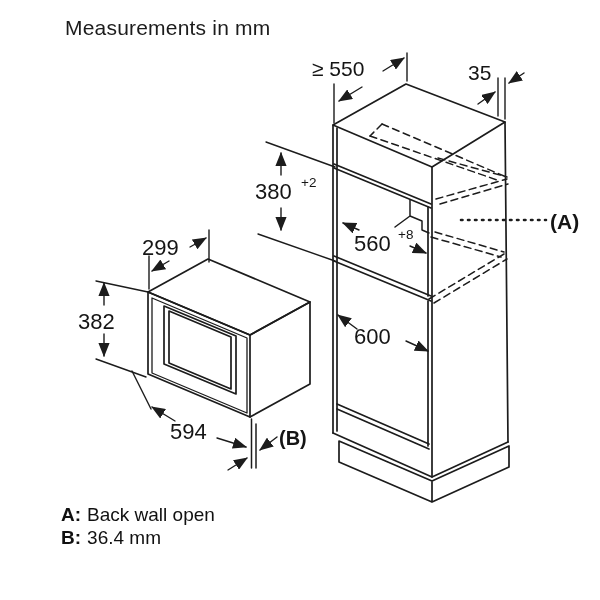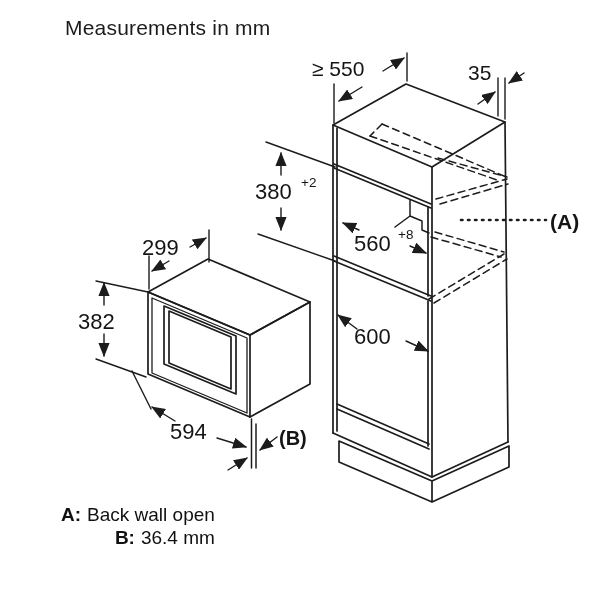--- a/index.html
+++ b/index.html
@@ -1,19 +1,19 @@
 <!DOCTYPE html>
 <html><head>
 <meta charset="utf-8">
 <style>
   html,body{margin:0;padding:0;background:#ffffff;width:600px;height:600px;overflow:hidden;}
   body{font-family:"Liberation Sans",sans-serif;color:#1a1a1a;position:relative;}
   #stage{position:absolute;left:18px;top:0;width:600px;height:600px;}
   .title{position:absolute;left:47px;top:16px;font-size:21px;letter-spacing:.2px;color:#1c1c1c;}
-  .legend{position:absolute;left:43px;top:503px;font-size:19px;line-height:23px;color:#111;text-align:right;}
+  .legend{position:absolute;left:43px;top:503px;font-size:19px;line-height:23px;color:#111;}
   .legend b{font-weight:bold;margin-right:6px;}
   svg{position:absolute;left:0;top:0;}
   svg text{font-family:"Liberation Sans",sans-serif;fill:#151515;stroke:none;}
 </style>
 </head>
 <body>
 
 <div id="stage">
 
   <div class="title">Measurements in mm</div>

